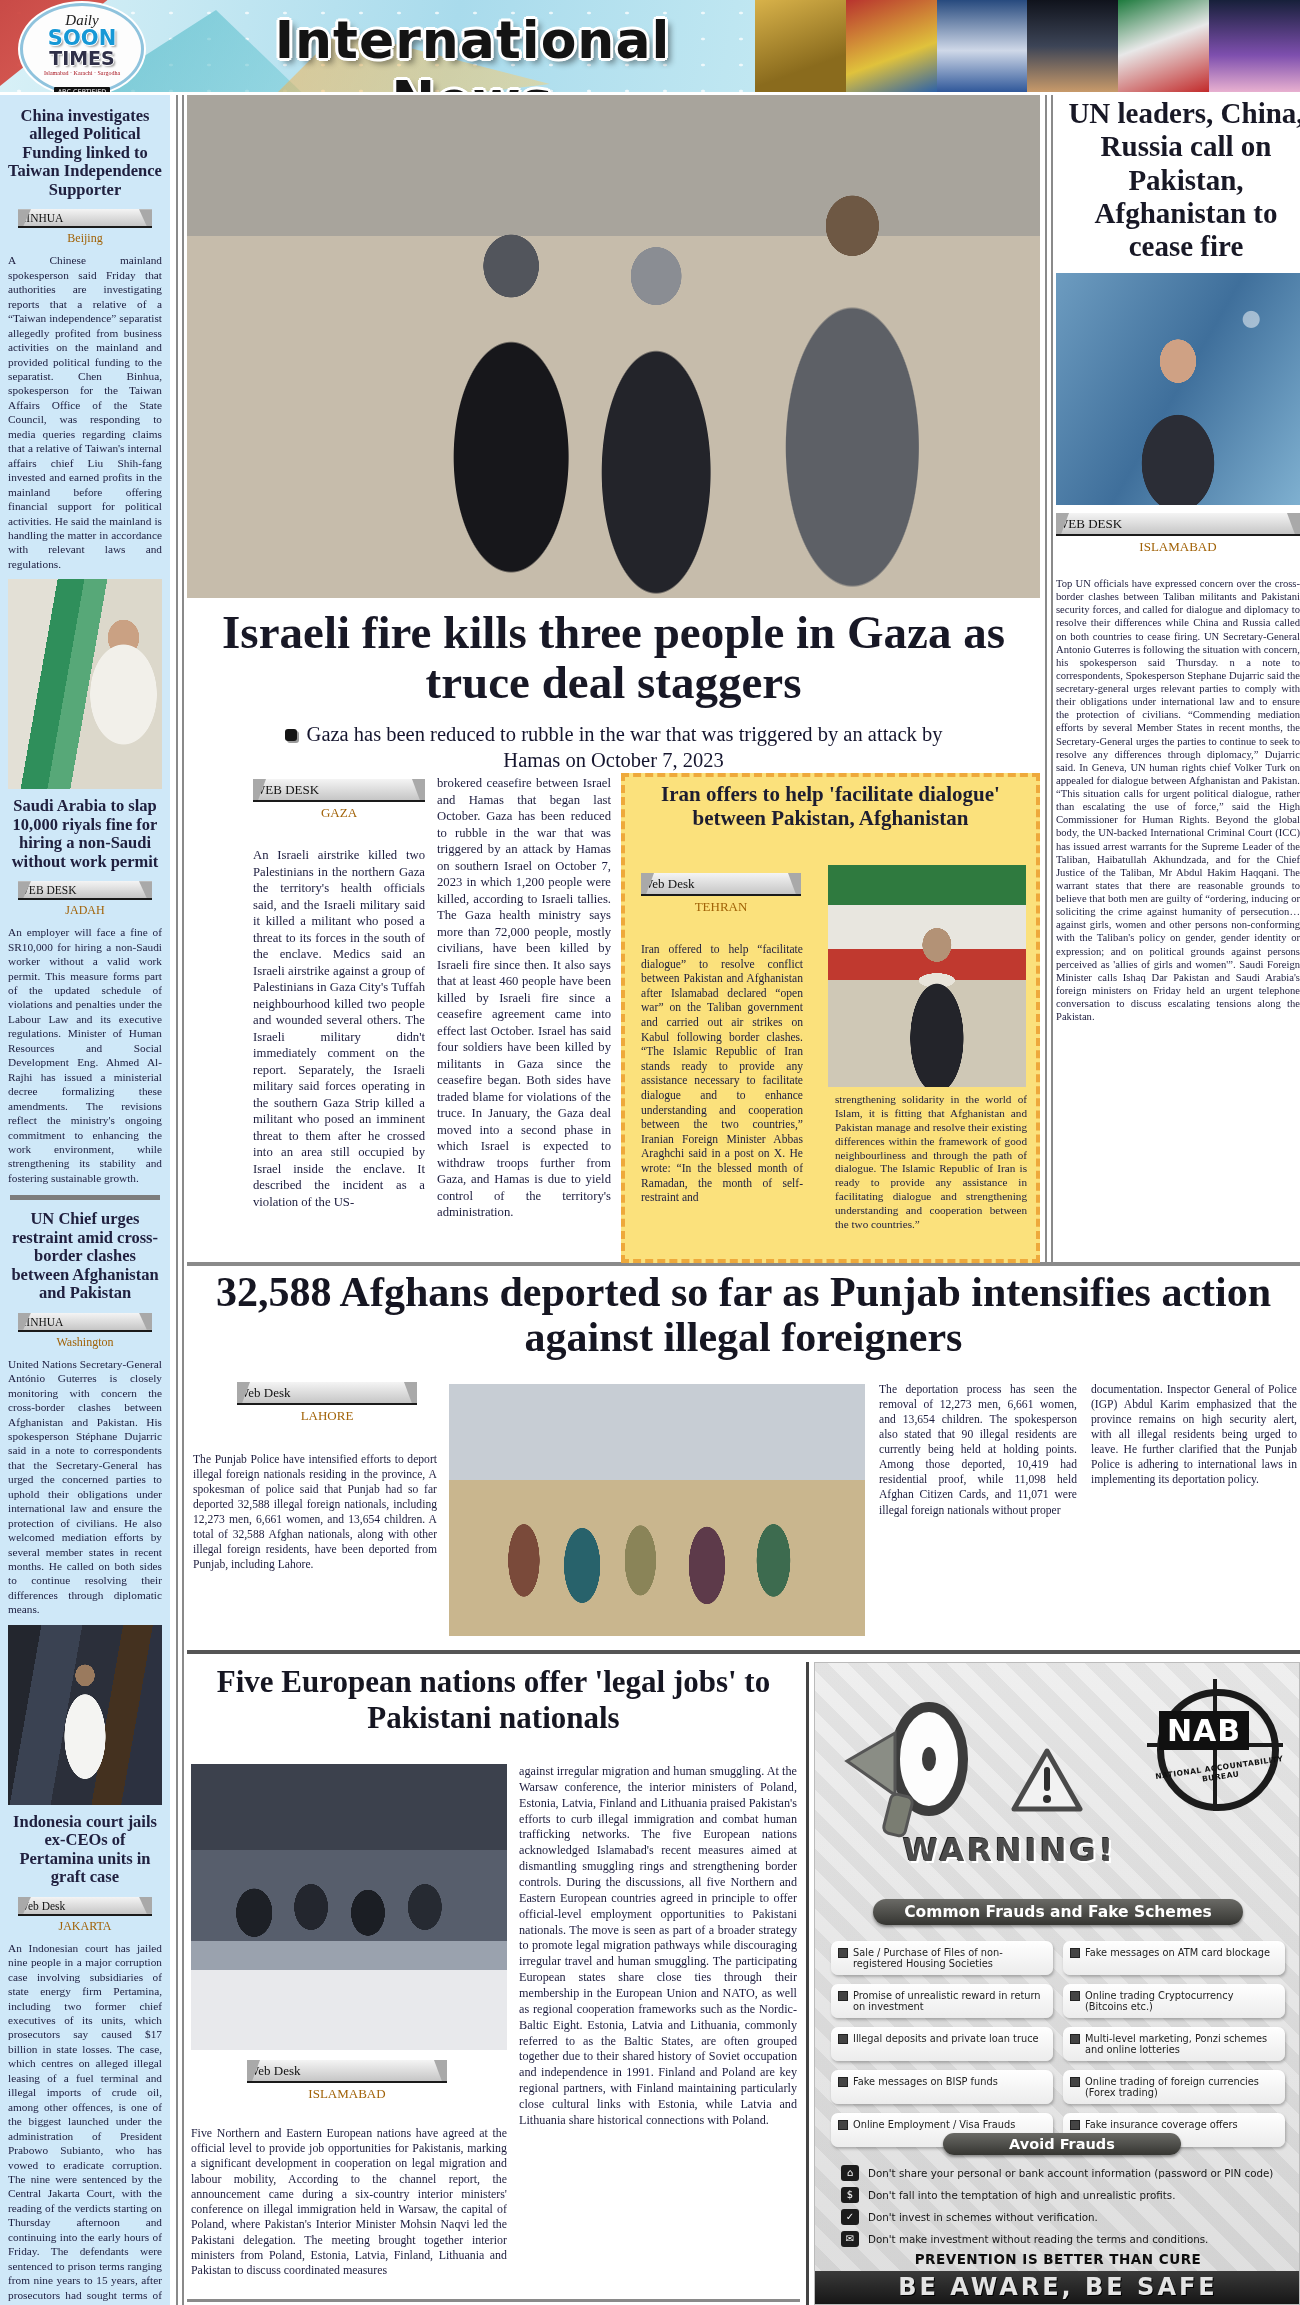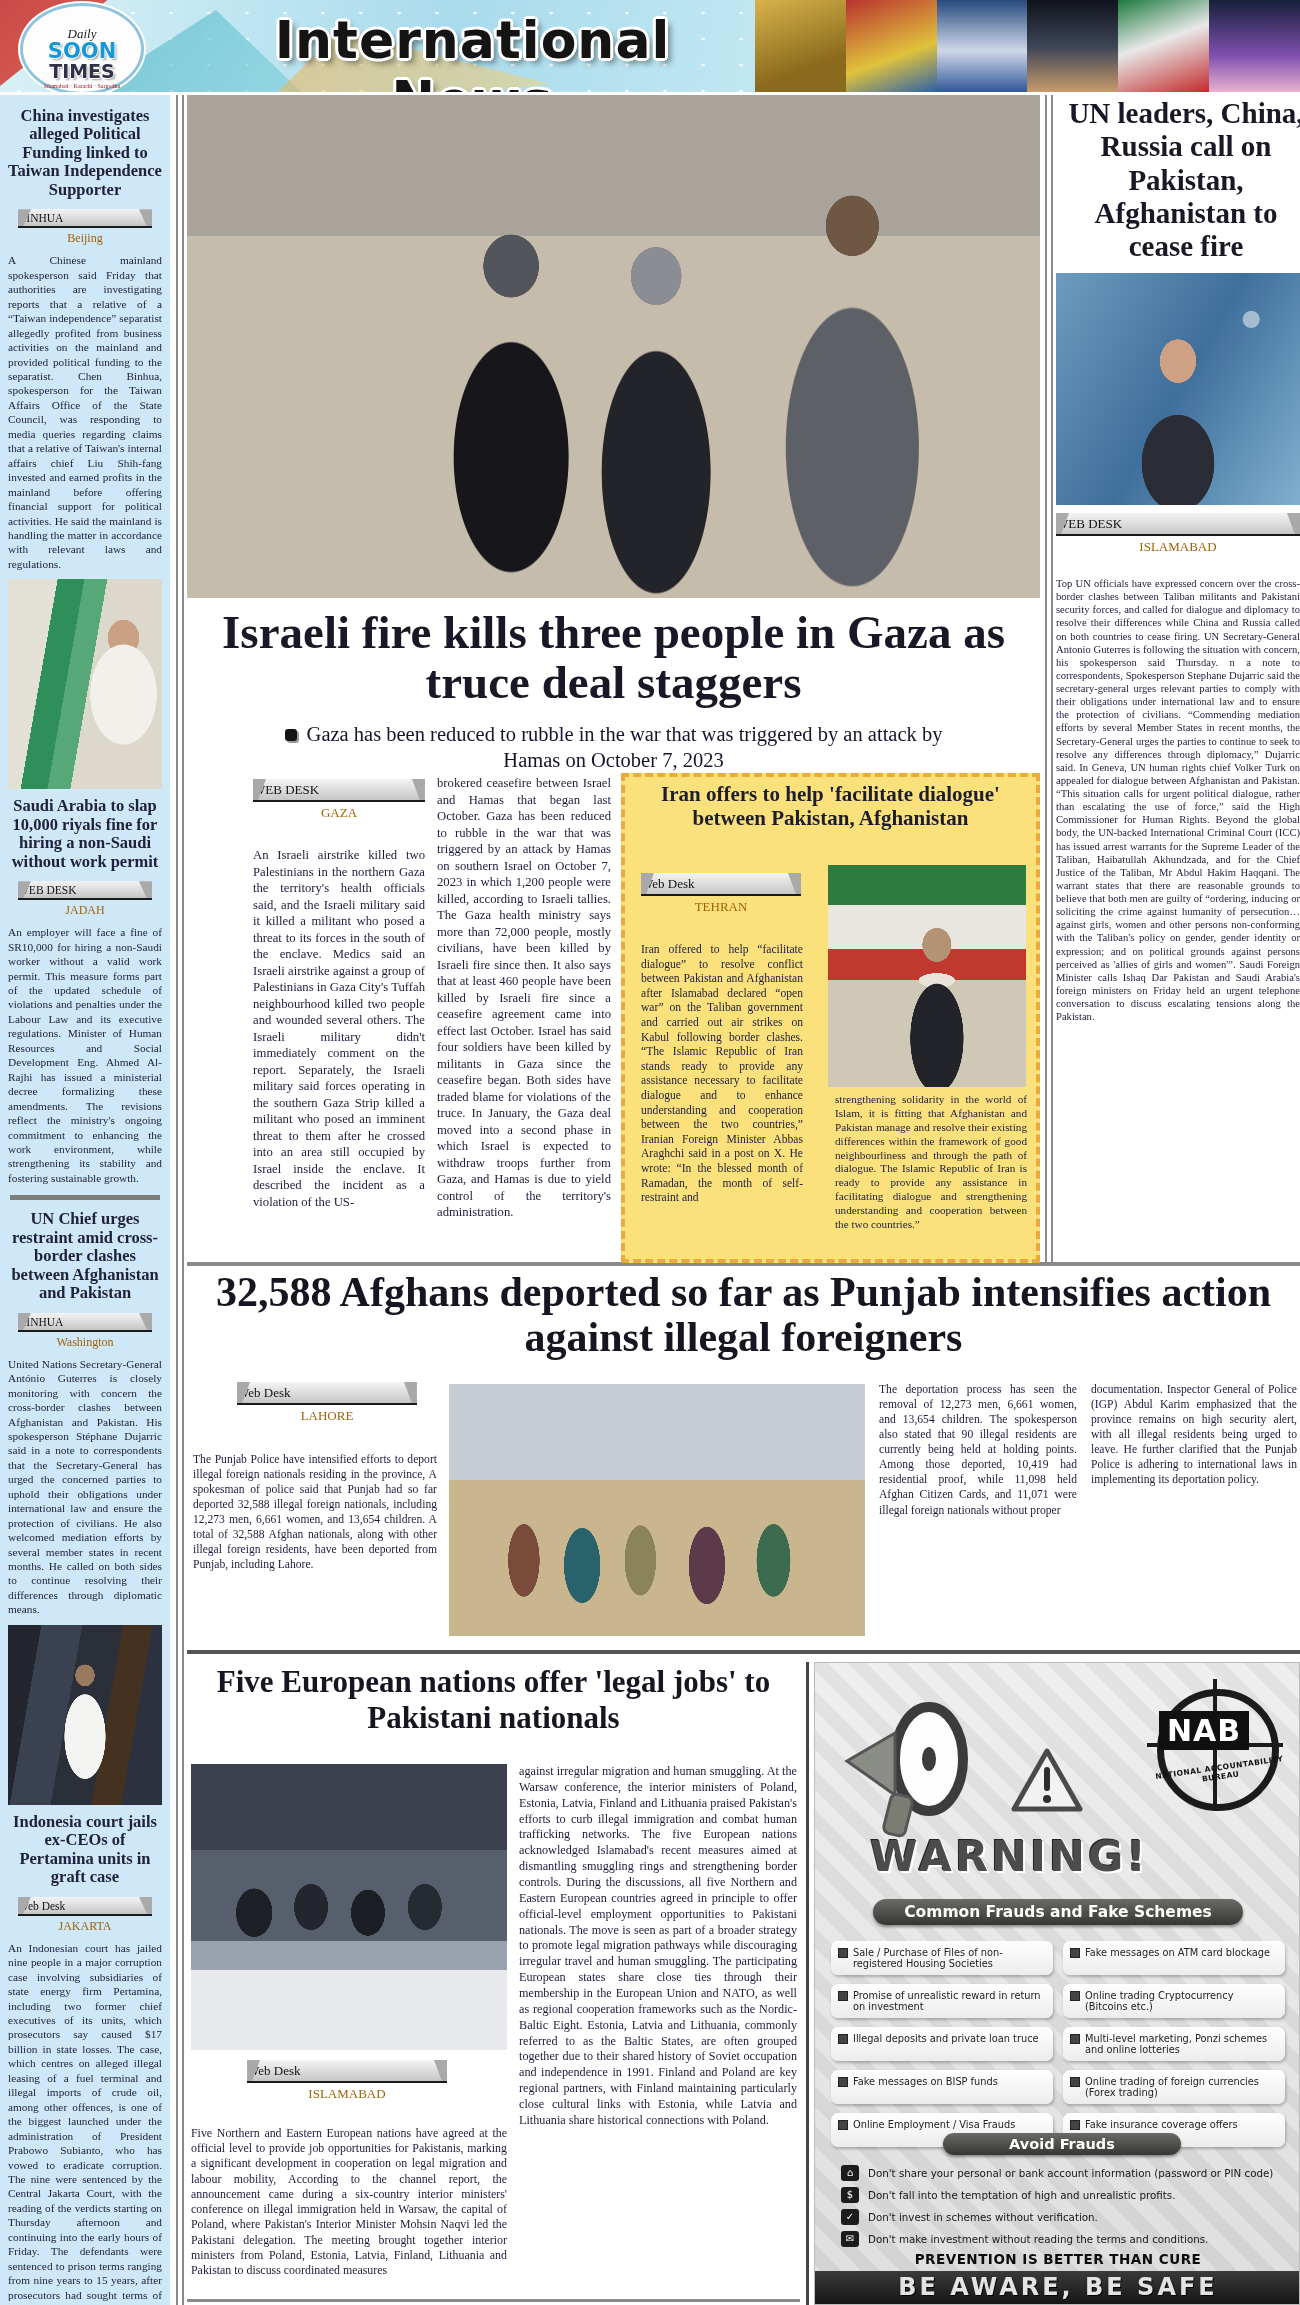--- a/index.html
+++ b/index.html
@@ -11,21 +11,21 @@
     background:linear-gradient(100deg,#d9f1f7 0%,#a9dbec 35%,#c2e8f2 60%,#9fd4e6 100%);}
   #masthead .dots{position:absolute;inset:0;
     background-image:radial-gradient(rgba(255,255,255,.75) 1.5px,transparent 2.5px);
     background-size:38px 26px;}
   .deco{position:absolute;}
   .deco.red{left:-30px;top:-10px;width:150px;height:120px;background:linear-gradient(135deg,#c2332f,#e2554a);clip-path:polygon(0 0,100% 0,0 100%);opacity:.9;}
   .deco.teal{left:60px;top:10px;width:260px;height:100px;background:linear-gradient(120deg,#28a7b8,#7fd0da);clip-path:polygon(0 100%,60% 0,100% 100%);opacity:.55;}
   .deco.orange{left:250px;top:30px;width:300px;height:90px;background:linear-gradient(120deg,#f3a93c,#f7d27a);clip-path:polygon(0 100%,30% 0,100% 60%);opacity:.5;}
   #logo{position:absolute;left:20px;top:3px;width:118px;height:86px;background:#fdfdfd;
     border:3px solid #8fc3dd;border-radius:50%;text-align:center;z-index:3;box-shadow:0 0 0 2px #fff;}
-  #logo .daily{font-style:italic;font-size:13px;margin-top:20px;color:#222;}
+  #logo .daily{font-style:italic;font-size:15px;margin-top:6px;color:#222;}
   #logo .soon{font-family:"DejaVu Sans",sans-serif;font-weight:bold;font-size:21px;line-height:.95;color:#1798d6;
     text-shadow:1px 0 #fff,-1px 0 #fff,0 1px #fff,0 -1px #fff,2px 2px 2px rgba(0,0,0,.35);}
   #logo .times{font-family:"DejaVu Sans",sans-serif;font-weight:bold;font-size:19px;line-height:1;color:#303048;
     text-shadow:1px 0 #fff,-1px 0 #fff,0 1px #fff,0 -1px #fff,2px 2px 2px rgba(0,0,0,.35);}
   #logo .cities{font-size:6px;color:#a8141f;margin-top:2px;}
   #logo .cert{display:inline-block;font-family:"DejaVu Sans",sans-serif;font-size:6.5px;background:#111;color:#fff;
     padding:1px 4px;margin-top:11px;border-radius:1px;}
   #main-title{position:absolute;left:185px;top:10px;width:575px;text-align:center;z-index:2;
     font-family:"DejaVu Sans",sans-serif;font-weight:bold;font-size:52px;color:#141414;letter-spacing:1px;
     text-shadow:3px 0 0 #fff,-3px 0 0 #fff,0 3px 0 #fff,0 -3px 0 #fff,2px 2px 0 #fff,-2px -2px 0 #fff,
@@ -145,21 +145,21 @@
      linear-gradient(180deg,#ececec,#d9d9d9);overflow:hidden;border:1px solid #bbb;box-sizing:border-box;
      font-family:"DejaVu Sans",sans-serif;}
   #nab-logo{position:absolute;right:20px;top:22px;width:126px;height:126px;}
   #nab-logo .ring{position:absolute;left:4px;top:4px;width:108px;height:108px;border:7px solid #1b1b1b;border-radius:50%;}
   #nab-logo .cross-v{position:absolute;left:60px;top:-6px;width:4px;height:132px;background:#1b1b1b;}
   #nab-logo .cross-h{position:absolute;left:-6px;top:58px;width:136px;height:4px;background:#1b1b1b;}
   #nab-logo .nabtxt{position:absolute;left:6px;top:26px;background:#101010;color:#fff;font-weight:bold;font-size:30px;
      padding:2px 8px;letter-spacing:1px;}
   #nab-logo .ringtxt{position:absolute;left:-8px;top:78px;width:150px;text-align:center;font-size:7.5px;font-weight:bold;
      color:#101010;transform:rotate(-8deg);letter-spacing:.5px;}
-  #nab-warning{position:absolute;left:0;top:168px;width:389px;text-align:center;font-size:43px;font-weight:bold;
+  #nab-warning{position:absolute;left:0;top:168px;width:389px;text-align:center;font-size:32px;font-weight:bold;
      color:#4c4c4c;letter-spacing:3px;text-shadow:2px 2px 0 #fff,-1px -1px 0 #222;}
   .nab-pill-title{position:absolute;background:linear-gradient(180deg,#6a6a66,#353531);color:#fff;font-weight:bold;
      text-align:center;border-radius:14px;box-shadow:0 2px 3px rgba(0,0,0,.4);}
   #nab-frauds-title{left:58px;top:236px;width:370px;font-size:15.5px;padding:4px 0;}
   #nab-grid{position:absolute;left:16px;top:278px;width:454px;display:grid;grid-template-columns:1fr 1fr;gap:9px 10px;}
   .fraud{background:linear-gradient(180deg,#fff,#ececec);border-radius:7px;box-shadow:1px 2px 3px rgba(0,0,0,.25);
      font-size:9.8px;color:#222;padding:6px 7px;display:flex;gap:5px;align-items:flex-start;min-height:22px;}
   .chk{flex:0 0 8px;width:8px;height:8px;background:#444;border:1.5px solid #222;margin-top:1px;}
   #nab-avoid-title{left:128px;top:470px;width:230px;font-size:14.5px;padding:3px 4px;}
   #nab-avoid{position:absolute;left:26px;top:502px;width:434px;}

